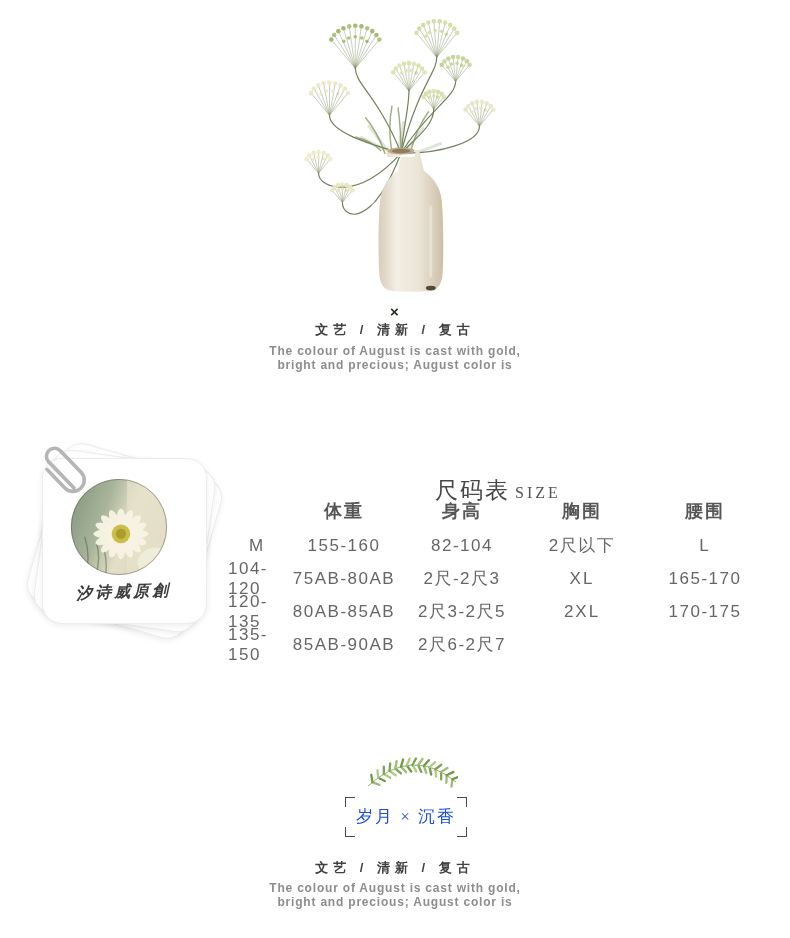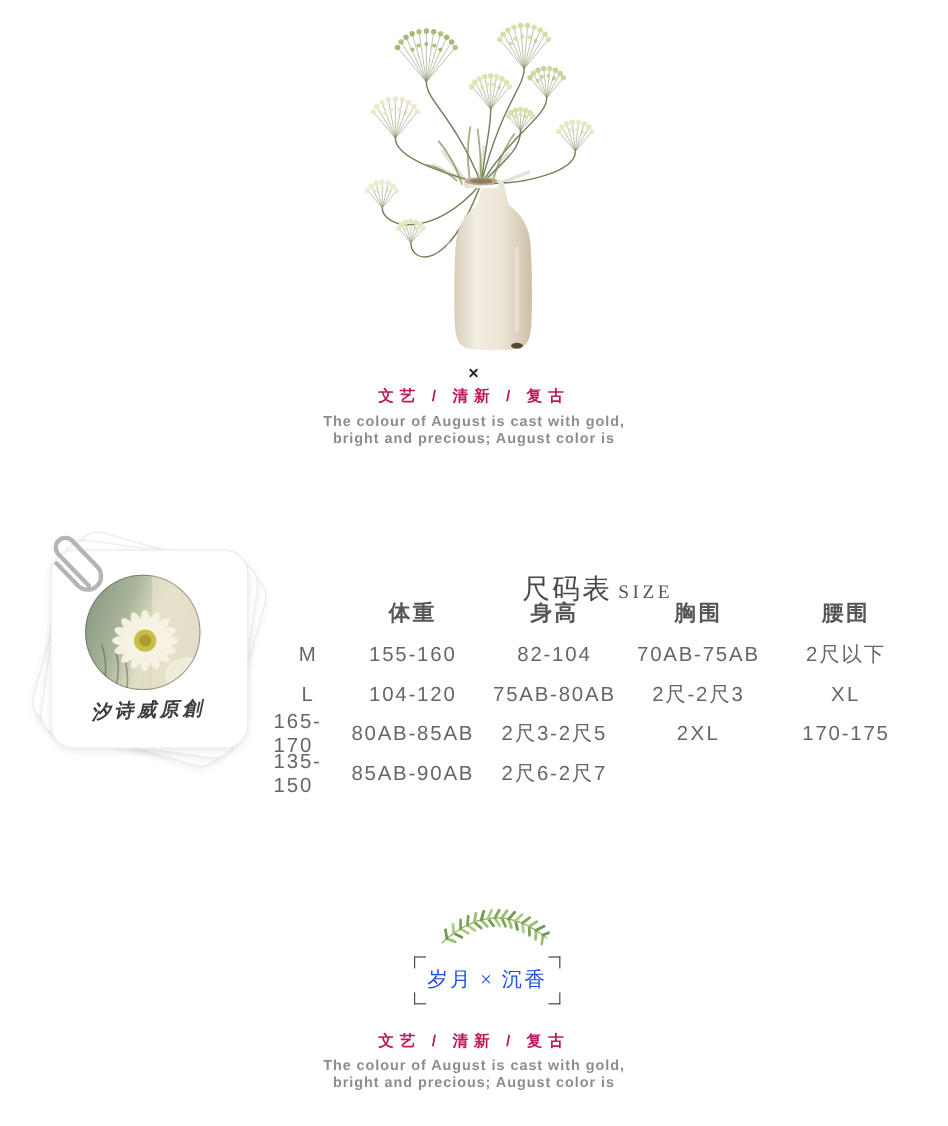--- a/index.html
+++ b/index.html
@@ -4,21 +4,21 @@
 <style>
   html,body{margin:0;padding:0;background:#fff;}
   #page{position:relative;width:790px;height:938px;background:#ffffff;overflow:hidden;
         font-family:"Liberation Sans", sans-serif;}
 
   
   .vase-svg{position:absolute;left:285px;top:2px;width:232px;height:298px;}
   .x-mark{position:absolute;left:0;top:303px;width:790px;text-align:center;
           font-size:15px;font-weight:700;color:#23301f;letter-spacing:1px;}
   .tagline{position:absolute;left:0;width:790px;text-align:center;
-           font-size:13px;font-weight:700;color:#be185d;letter-spacing:5px;}
+           font-size:13px;font-weight:700;color:#404040;letter-spacing:5px;}
   .tagline.hero{top:321px;}
   .subtitle{position:absolute;left:0;width:790px;text-align:center;
             font-size:12px;font-weight:700;color:#8d8d8d;letter-spacing:.8px;}
   .sub1.hero{top:344px;} .sub2.hero{top:358px;}
 
   
   .badge{position:absolute;left:42px;top:458px;width:163px;height:164px;}
   .card{position:absolute;left:0;top:0;width:163px;height:164px;background:#fff;
         border:1px solid #ececec;border-radius:20px;box-shadow:0 2px 6px rgba(0,0,0,.07);}
   .card.b2{transform:rotate(16deg);}
@@ -347,30 +347,30 @@
   <div class="size-table">
     <div class="hcell"></div>
     <div class="hcell">体重</div>
     <div class="hcell">身高</div>
     <div class="hcell">胸围</div>
     <div class="hcell">腰围</div>
 
     <div class="cell szc">M</div>
     <div class="cell">155-160</div>
     <div class="cell">82-104</div>
-    <div class="cell">70AB-75AB</div>
     <div class="cell">2尺以下</div>
 
     <div class="cell szc">L</div>
     <div class="cell">104-120</div>
     <div class="cell">75AB-80AB</div>
     <div class="cell">2尺-2尺3</div>
 
     <div class="cell szc">XL</div>
     <div class="cell">165-170</div>
+    <div class="cell">120-135</div>
     <div class="cell">80AB-85AB</div>
     <div class="cell">2尺3-2尺5</div>
 
     <div class="cell szc">2XL</div>
     <div class="cell">170-175</div>
     <div class="cell">135-150</div>
     <div class="cell">85AB-90AB</div>
     <div class="cell">2尺6-2尺7</div>
   </div>
 

